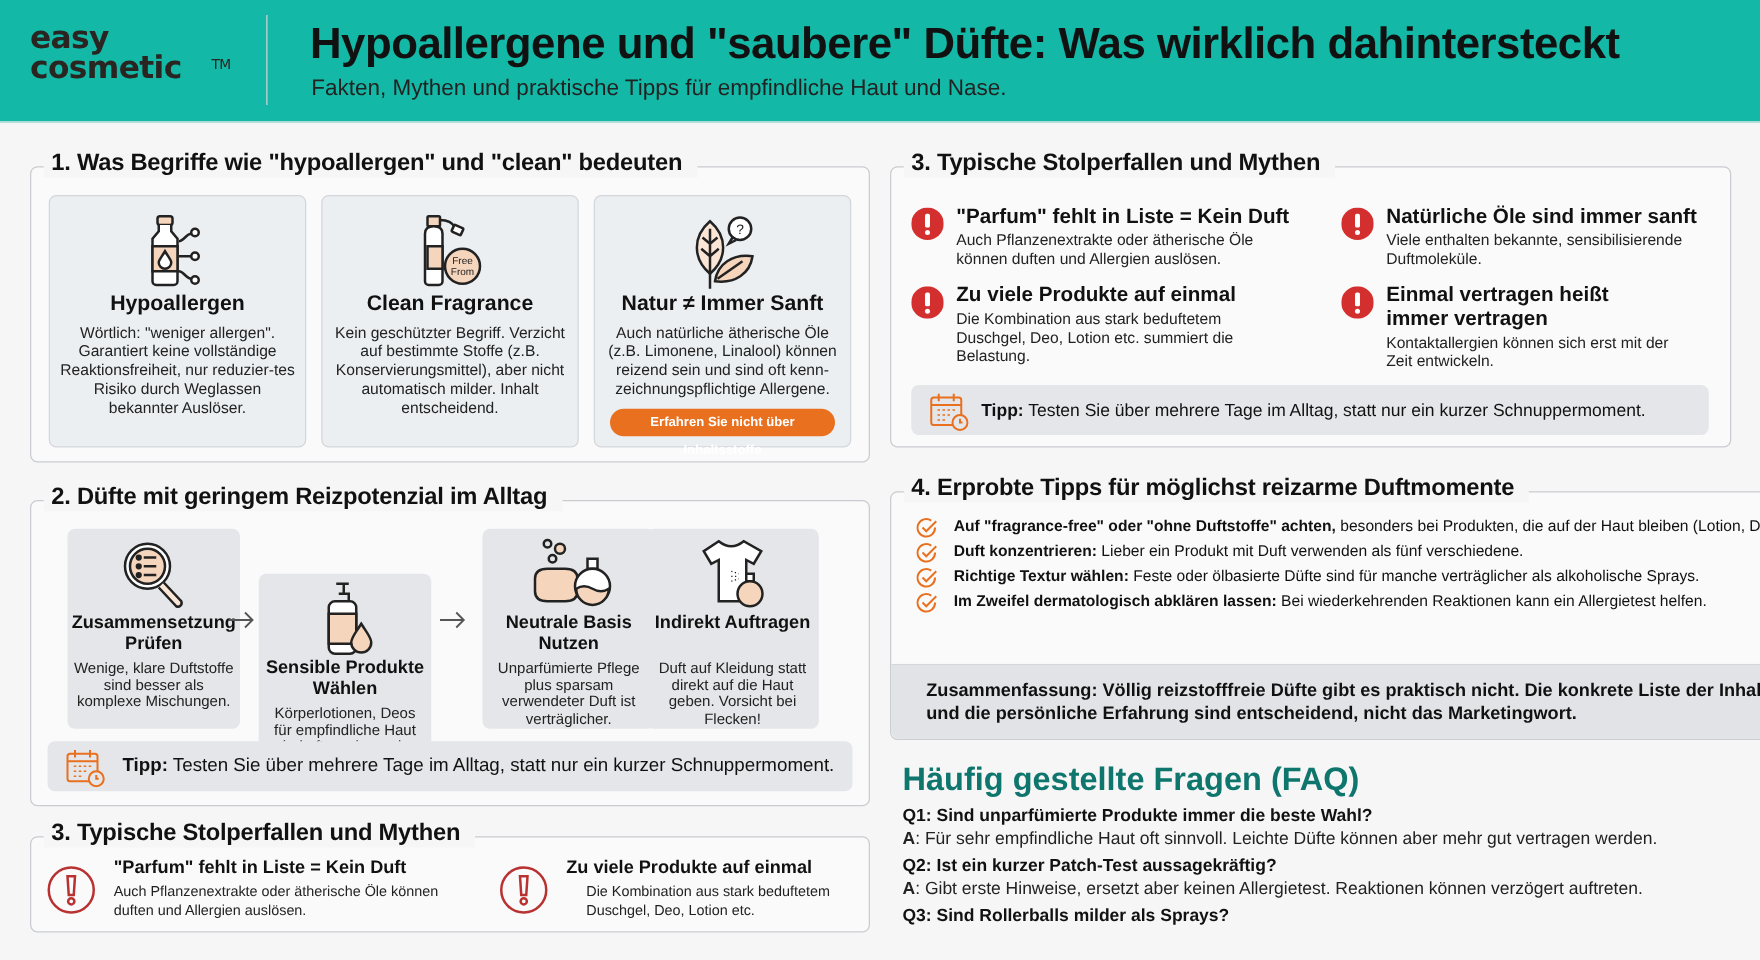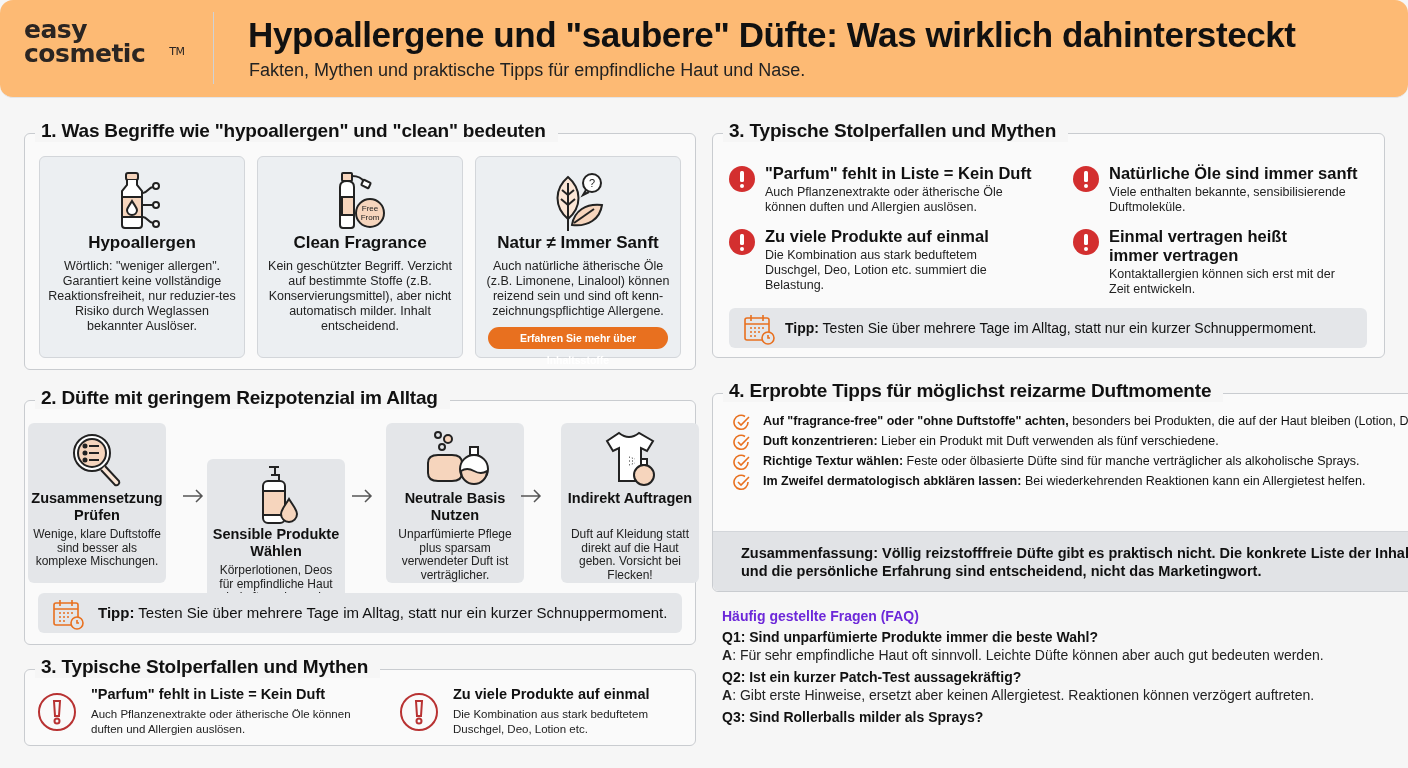--- a/index.html
+++ b/index.html
@@ -5,23 +5,22 @@
   * { box-sizing: border-box; margin: 0; padding: 0; }
   html, body { width: 1408px; height: 768px; overflow: hidden; }
   body {
     background: #f6f6f6;
     font-family: "Liberation Sans", sans-serif;
     color: #1a1a1a;
     position: relative;
   }
   .header {
     position: absolute; left: 0; top: 0; width: 1408px; height: 98px;
-    background: #fdba74;
+    background: #14b8a6;
     border-bottom: 1px solid #e3e5e8;
-    border-radius: 13px;
   }
   .logo {
     position: absolute; left: 24px; top: 18px;
     font-family: "DejaVu Sans", sans-serif;
     font-weight: bold; color: #2b2522; font-size: 25px; line-height: 24px;
     letter-spacing: -0.5px;
   }
   .logo sup { font-size: 11px; vertical-align: top; position: relative; top: -2px; font-weight: normal; margin-left: 24px; }
   .header-divider { position: absolute; left: 213px; top: 12px; width: 1px; height: 72px; background: #cfd2d6; }
   .title { position: absolute; left: 248px; top: 15px; font-size: 35px; font-weight: bold; letter-spacing: -0.4px; color: #111; white-space: nowrap; }
@@ -93,21 +92,21 @@
   .tips li .chk { position: absolute; left: 0; top: 0; width: 18px; height: 18px; }
   .tips li b { font-weight: bold; }
   .summary {
     position: absolute; left: 0; right: 0; bottom: 0; height: 60px;
     background: #e1e3e6; border-top: 1px solid #d3d6da; border-radius: 0 0 6px 6px;
     padding: 12px 28px; font-size: 14.5px; font-weight: bold; line-height: 18px; color: #111;
   }
 
   
   .faq { position: absolute; left: 722px; top: 608px; width: 670px; }
-  .faq h3 { font-size: 14px; font-weight: bold; color: #6d28d9; margin-bottom: 4px; }
+  .faq h3 { font-size: 26px; font-weight: bold; color: #0f766e; margin-bottom: 4px; }
   .faq .q { font-size: 14px; font-weight: bold; color: #111; line-height: 18px; }
   .faq .a { font-size: 14px; color: #222; line-height: 18px; margin-bottom: 4px; }
   .faq .a b { font-weight: bold; }
   svg { display: block; }
 </style>
 </head>
 <body>
 
 <div class="header">
   <div class="logo">
@@ -165,28 +164,28 @@
         <path d="M22 14 v48 M22 26 l-6-5 M22 26 l6-5 M22 36 l-7-6 M22 36 l7-6"></path>
         <path d="M26 56 c2 -14 14 -22 30 -20 c-2 14 -14 22 -30 20z" fill="#f6d5bd"></path>
         <path d="M28 54 l20 -14"></path>
         <circle cx="46" cy="14" r="9" fill="#fff"></circle>
           <path d="M40 21 l-3 5 l6 -3"></path>
         <text x="46" y="18" font-size="11" font-family="Liberation Sans, sans-serif" text-anchor="middle" fill="#222" stroke="none">?</text>
       </svg>
     </div>
     <div class="ctitle">Natur ≠ Immer Sanft</div>
     <div class="ctext">Auch natürliche ätherische Öle (z.B. Limonene, Linalool) können reizend sein und sind oft kenn-zeichnungspflichtige Allergene.</div>
-    <button class="orange-btn">Erfahren Sie mehr über Inhaltsstoffe</button>
+    <button class="orange-btn">Erfahren Sie nicht über Inhaltsstoffe</button>
   </div>
 </div>
 
 <div class="section s2">
   <div class="section-title">2. Düfte mit geringem Reizpotenzial im Alltag</div>
 
-  <div class="step" style="left:3px;">
+  <div class="step" style="left:29px;">
     <div class="icon">
       <svg width="62" height="60" viewBox="0 0 62 60" fill="none" stroke="#222" stroke-width="2">
         <circle cx="26" cy="24" r="18" fill="#fff"></circle>
           <circle cx="26" cy="24" r="14" fill="#f6d5bd"></circle>
         <circle cx="19" cy="17" r="1.5" fill="#222"></circle>
           <path d="M23 17 h10"></path>
         <circle cx="19" cy="24" r="1.5" fill="#222"></circle>
           <path d="M23 24 h10"></path>
         <circle cx="19" cy="31" r="1.5" fill="#222"></circle>
           <path d="M23 31 h10"></path>
@@ -234,21 +233,21 @@
     </div>
     <div class="stitle">Neutrale Basis Nutzen</div>
     <div class="stext">Unparfümierte Pflege plus sparsam verwendeter Duft ist verträglicher.</div>
   </div>
   <div class="arrow" style="left:495px;">
     <svg width="22" height="14" viewBox="0 0 22 14" fill="none" stroke="#555" stroke-width="1.5">
         <path d="M1 7 h19 M14 1 l6 6 l-6 6"></path>
       </svg>
   </div>
 
-  <div class="step" style="left:536px;padding-left:44px;">
+  <div class="step" style="left:492px;padding-left:44px;">
     <div class="icon">
       <svg width="62" height="60" viewBox="0 0 62 60" fill="none" stroke="#222" stroke-width="2">
         <path d="M20 4 q10 8 20 0 l14 8 l-6 10 l-6 -3 v33 h-22 v-33 l-6 3 l-6 -10z" fill="#fff"></path>
         <path d="M30 28 l6 2 M30 32 l6 0 M30 36 l6 -2" stroke-width="1" stroke-dasharray="1 2"></path>
         <rect x="42" y="30" width="6" height="6" fill="#fff"></rect>
         <circle cx="45" cy="46" r="10" fill="#f6d5bd"></circle>
       </svg>
     </div>
     <div class="stitle">Indirekt Auftragen</div>
     <div class="stext">Duft auf Kleidung statt direkt auf die Haut geben. Vorsicht bei Flecken!</div>
@@ -283,21 +282,21 @@
   </div>
   <div class="myth-l" style="left:374px;">
     <div class="ring">
       <svg width="40" height="40" viewBox="0 0 40 40" fill="none" stroke="#b83232" stroke-width="2">
           <circle cx="20" cy="20" r="18"></circle>
           <path d="M17 9 h6 l-1 15 h-4z"></path>
           <circle cx="20" cy="29" r="2.5"></circle>
         </svg>
     </div>
     <div class="mt">Zu viele Produkte auf einmal</div>
-    <div class="md" style="width:200px;">Die Kombination aus stark beduftetem Duschgel, Deo, Lotion etc.</div>
+    <div class="md" style="width:200px;margin-left:16px;">Die Kombination aus stark beduftetem Duschgel, Deo, Lotion etc.</div>
   </div>
 </div>
 
 <div class="section s3r">
   <div class="section-title">3. Typische Stolperfallen und Mythen</div>
 
   <div class="myth" style="left:16px; top:30px;">
     <div class="bang">
       <svg width="26" height="26" viewBox="0 0 26 26">
           <circle cx="13" cy="13" r="13" fill="#d32f2f"></circle>
@@ -395,17 +394,17 @@
         </span>
       <b>Im Zweifel dermatologisch abklären lassen:</b><span> Bei wiederkehrenden Reaktionen kann ein Allergietest helfen.</span>
     </li>
   </ul>
   <div class="summary">Zusammenfassung: Völlig reizstofffreie Düfte gibt es praktisch nicht. Die konkrete Liste der Inhaltsstoffe und die persönliche Erfahrung sind entscheidend, nicht das Marketingwort.</div>
 </div>
 
 <div class="faq">
   <h3>Häufig gestellte Fragen (FAQ)</h3>
   <div class="q">Q1: Sind unparfümierte Produkte immer die beste Wahl?</div>
-  <div class="a"><b>A</b><span>: Für sehr empfindliche Haut oft sinnvoll. Leichte Düfte können aber auch gut bedeuten werden.</span></div>
+  <div class="a"><b>A</b><span>: Für sehr empfindliche Haut oft sinnvoll. Leichte Düfte können aber mehr gut vertragen werden.</span></div>
   <div class="q">Q2: Ist ein kurzer Patch-Test aussagekräftig?</div>
   <div class="a"><b>A</b><span>: Gibt erste Hinweise, ersetzt aber keinen Allergietest. Reaktionen können verzögert auftreten.</span></div>
   <div class="q">Q3: Sind Rollerballs milder als Sprays?</div>
 </div>
 
 </body></html>

